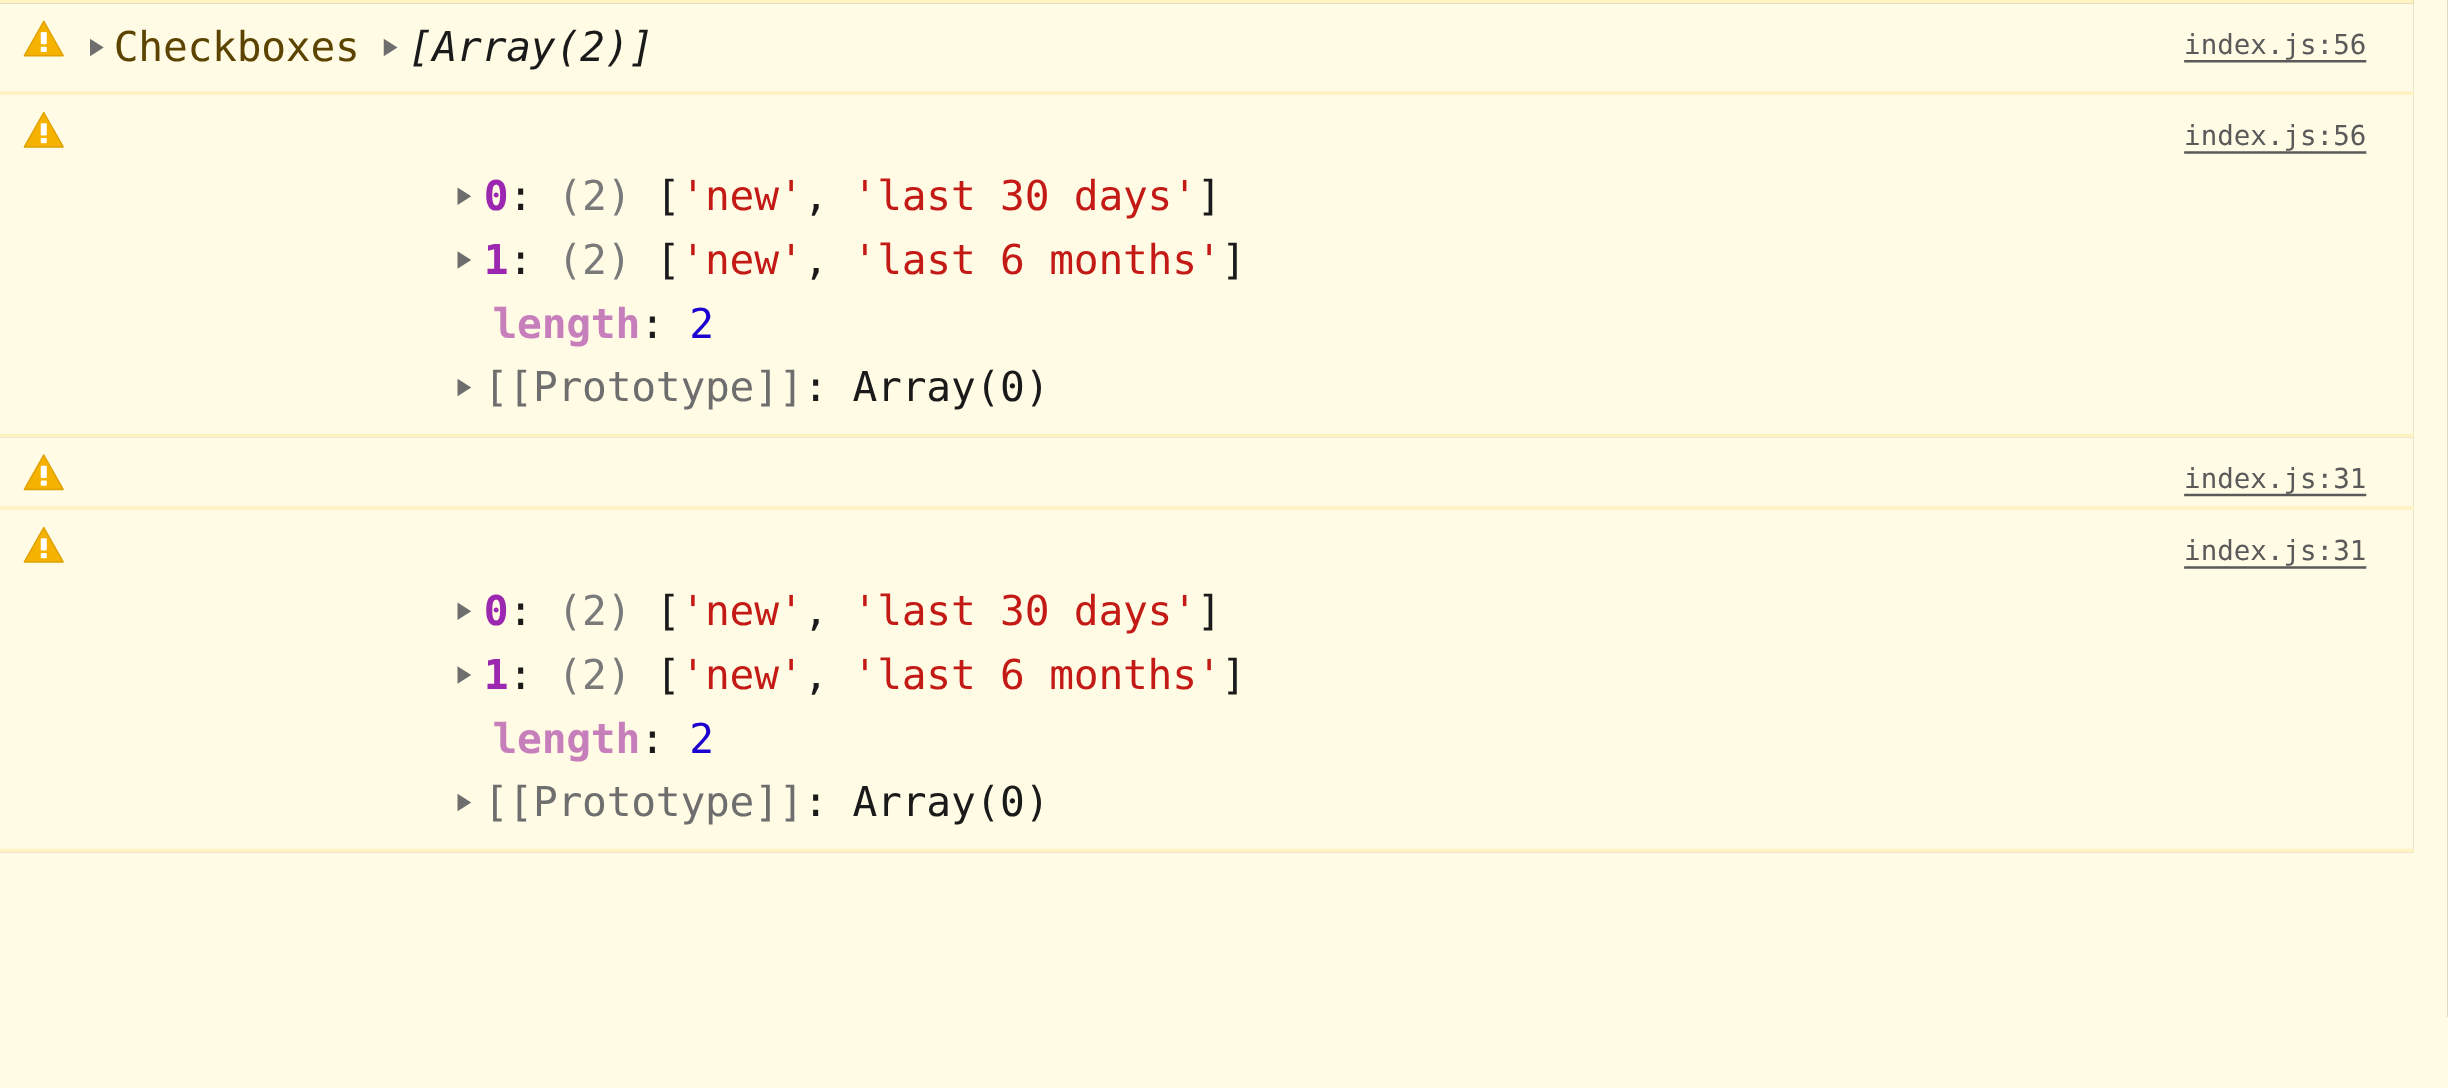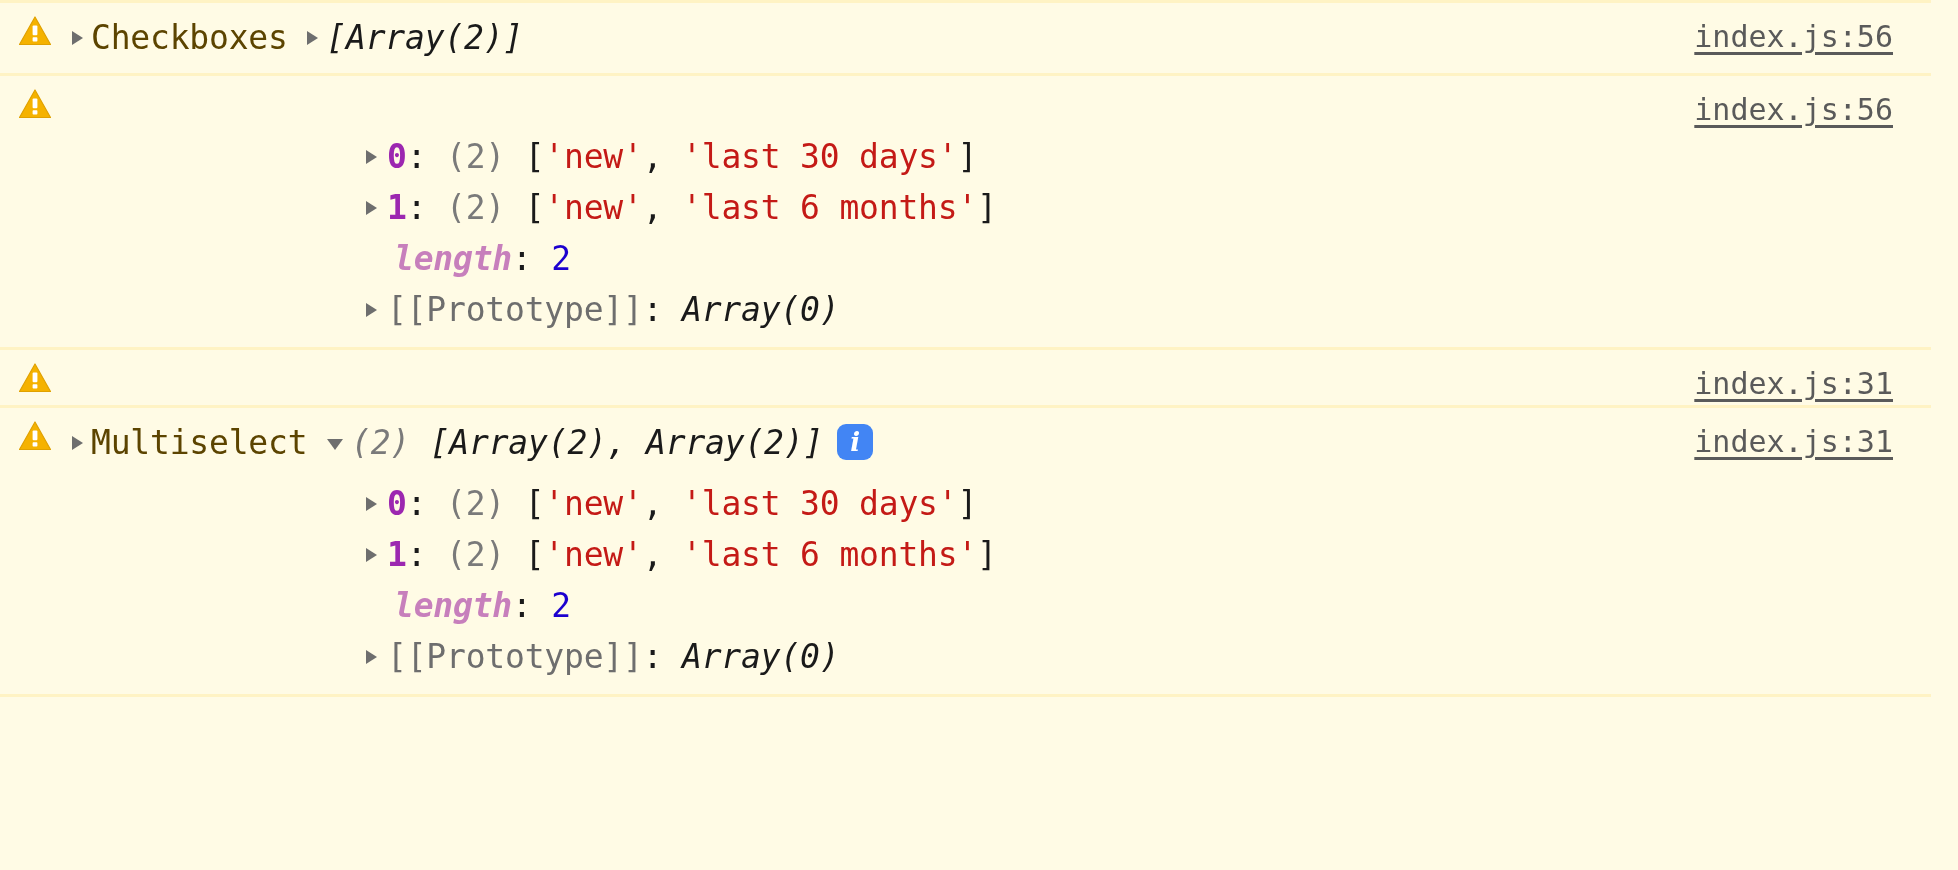--- a/index.html
+++ b/index.html
@@ -80,24 +80,24 @@
     top: 0px;
   }
 
   
   .msg-text   { color: #5C4400; }
   .preview    { color: #1A1A1A; font-style: italic; }
   .count      { color: #7A7A7A; }
   .idx        { color: #9C27B0; font-weight: bold; }
   .punct      { color: #1A1A1A; }
   .str        { color: #C41A16; }
-  .propname   { color: #C77FBC; font-weight: bold; font-style: italic; }
+  .propname   { color: #C77FBC; font-weight: bold; }
   .num        { color: #1C00CF; }
   .internal   { color: #6E6E6E; }
-  .objname    { color: #1A1A1A; font-style: italic; }
+  .objname    { color: #1A1A1A; }
 
   
   .info-badge {
     display: inline-block;
     width: 36px;
     height: 36px;
     border-radius: 9px;
     background: #4285F4;
     color: #FFFFFF;
     font-family: "DejaVu Serif", "Liberation Serif", serif;
@@ -110,21 +110,21 @@
     margin-left: 14px;
     position: relative;
     top: -3px;
   }
 
   
   .src-link {
     position: absolute;
     right: 38px;
     top: 14px;
-    font-size: 30px;
+    font-size: 22px;
     line-height: 40px;
     color: #5A5A5A;
     text-decoration: underline;
     text-underline-offset: 5px;
     cursor: pointer;
     white-space: nowrap;
   }
 
   
   .tree { padding: 0 0 12px 16px; }
@@ -187,23 +187,20 @@
 
   <div class="msg">
     <div class="msg-head">
       <span class="warn-icon">
         <svg viewBox="0 0 34 34" xmlns="http://www.w3.org/2000/svg">
           <path d="M17 3 L32.5 30.5 L1.5 30.5 Z" fill="#F5B200" stroke="#E0A100" stroke-width="1.2" stroke-linejoin="round"></path>
           <rect x="14.6" y="11.5" width="4.8" height="9.8" rx="1" fill="#FFFFFF"></rect>
           <rect x="14.6" y="23.3" width="4.8" height="4.3" rx="0.8" fill="#FFFFFF"></rect>
         </svg>
       </span>
-      <div class="msg-body">
-        <div class="line"><span class="tri right" style="margin-right: 8px;"></span><span class="msg-text">Multiselect</span> <span class="tri down" style="margin-right: 8px;"></span><span class="preview count">(2) </span><span class="preview">[Array(2), Array(2)]</span><span class="info-badge">i</span></div>
-      </div>
       <a class="src-link">index.js:31</a>
     </div>
     <div class="tree">
         <div class="line"><span class="tri right" style="margin-right: 10px;"></span><span class="idx">0</span><span class="punct">: </span><span class="count">(2) </span><span class="punct">[</span><span class="str">'new'</span><span class="punct">, </span><span class="str">'last 30 days'</span><span class="punct">]</span></div>
         <div class="line"><span class="tri right" style="margin-right: 10px;"></span><span class="idx">1</span><span class="punct">: </span><span class="count">(2) </span><span class="punct">[</span><span class="str">'new'</span><span class="punct">, </span><span class="str">'last 6 months'</span><span class="punct">]</span></div>
         <div class="line nochevron"><span class="propname">length</span><span class="punct">: </span><span class="num">2</span></div>
         <div class="line"><span class="tri right" style="margin-right: 10px;"></span><span class="internal">[[Prototype]]</span><span class="punct">: </span><span class="objname">Array(0)</span></div>
       </div>
   </div>
 </div>

